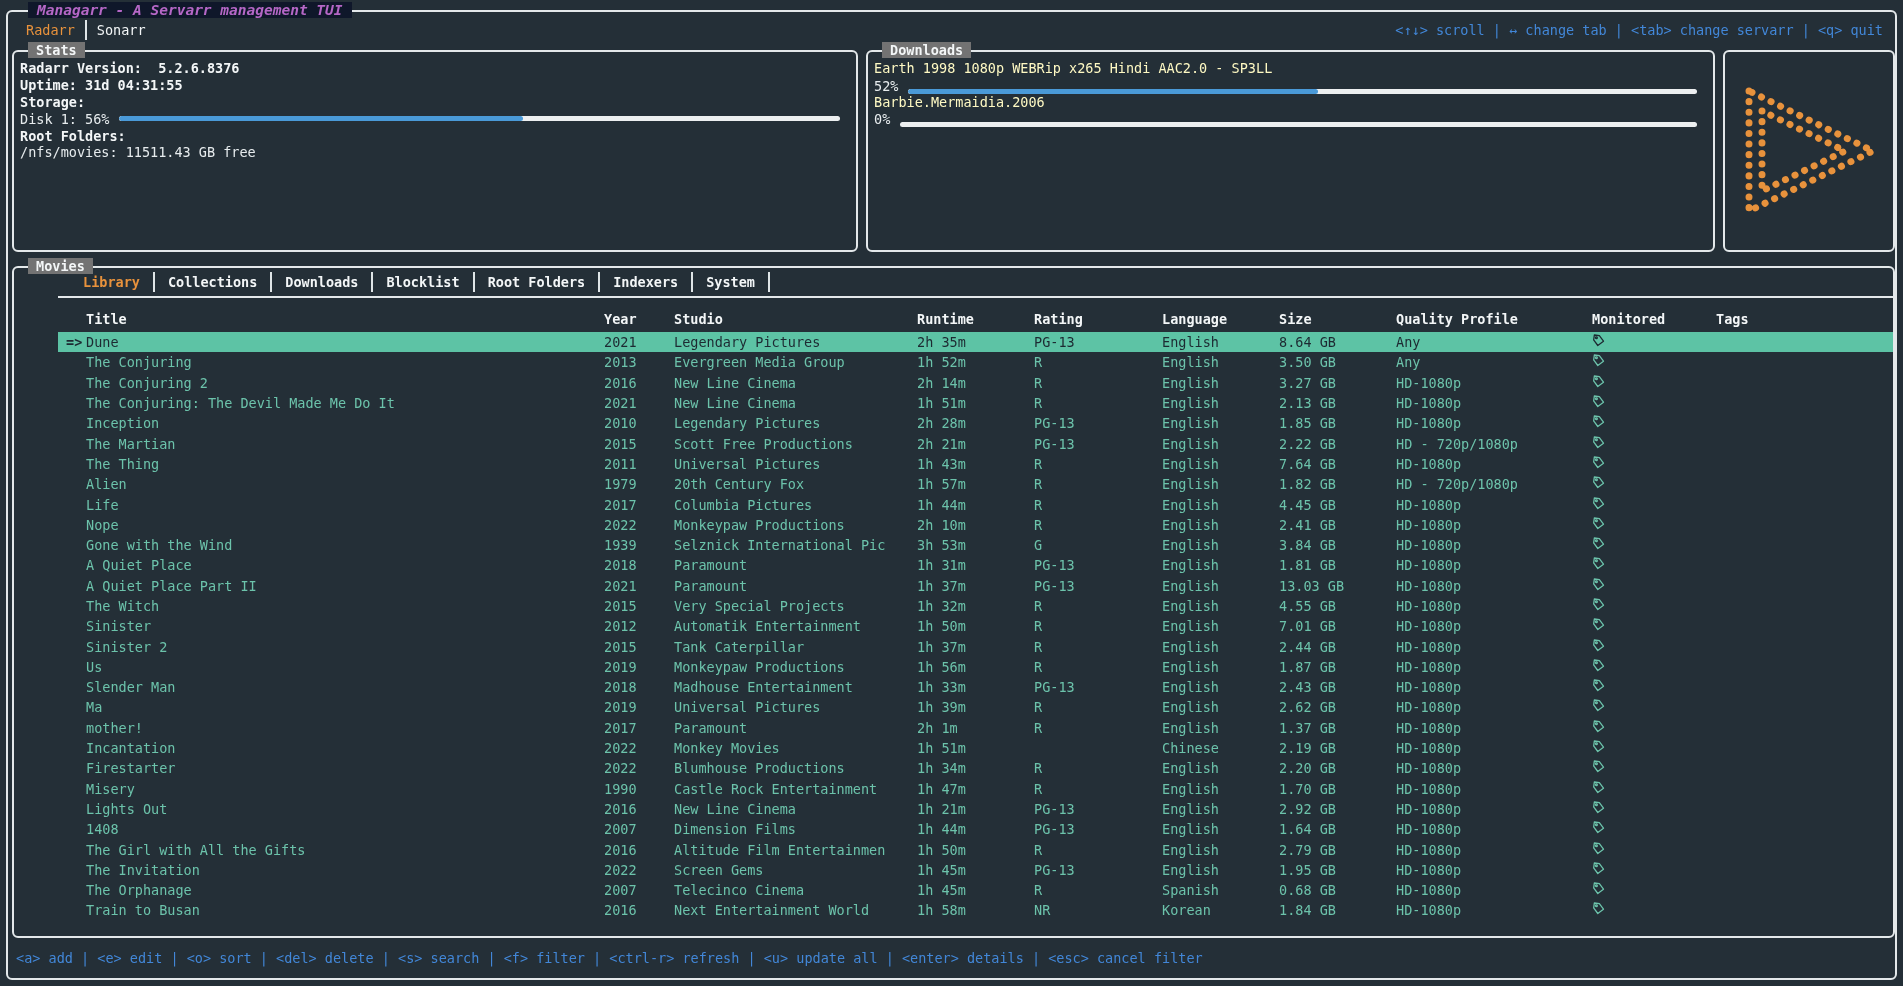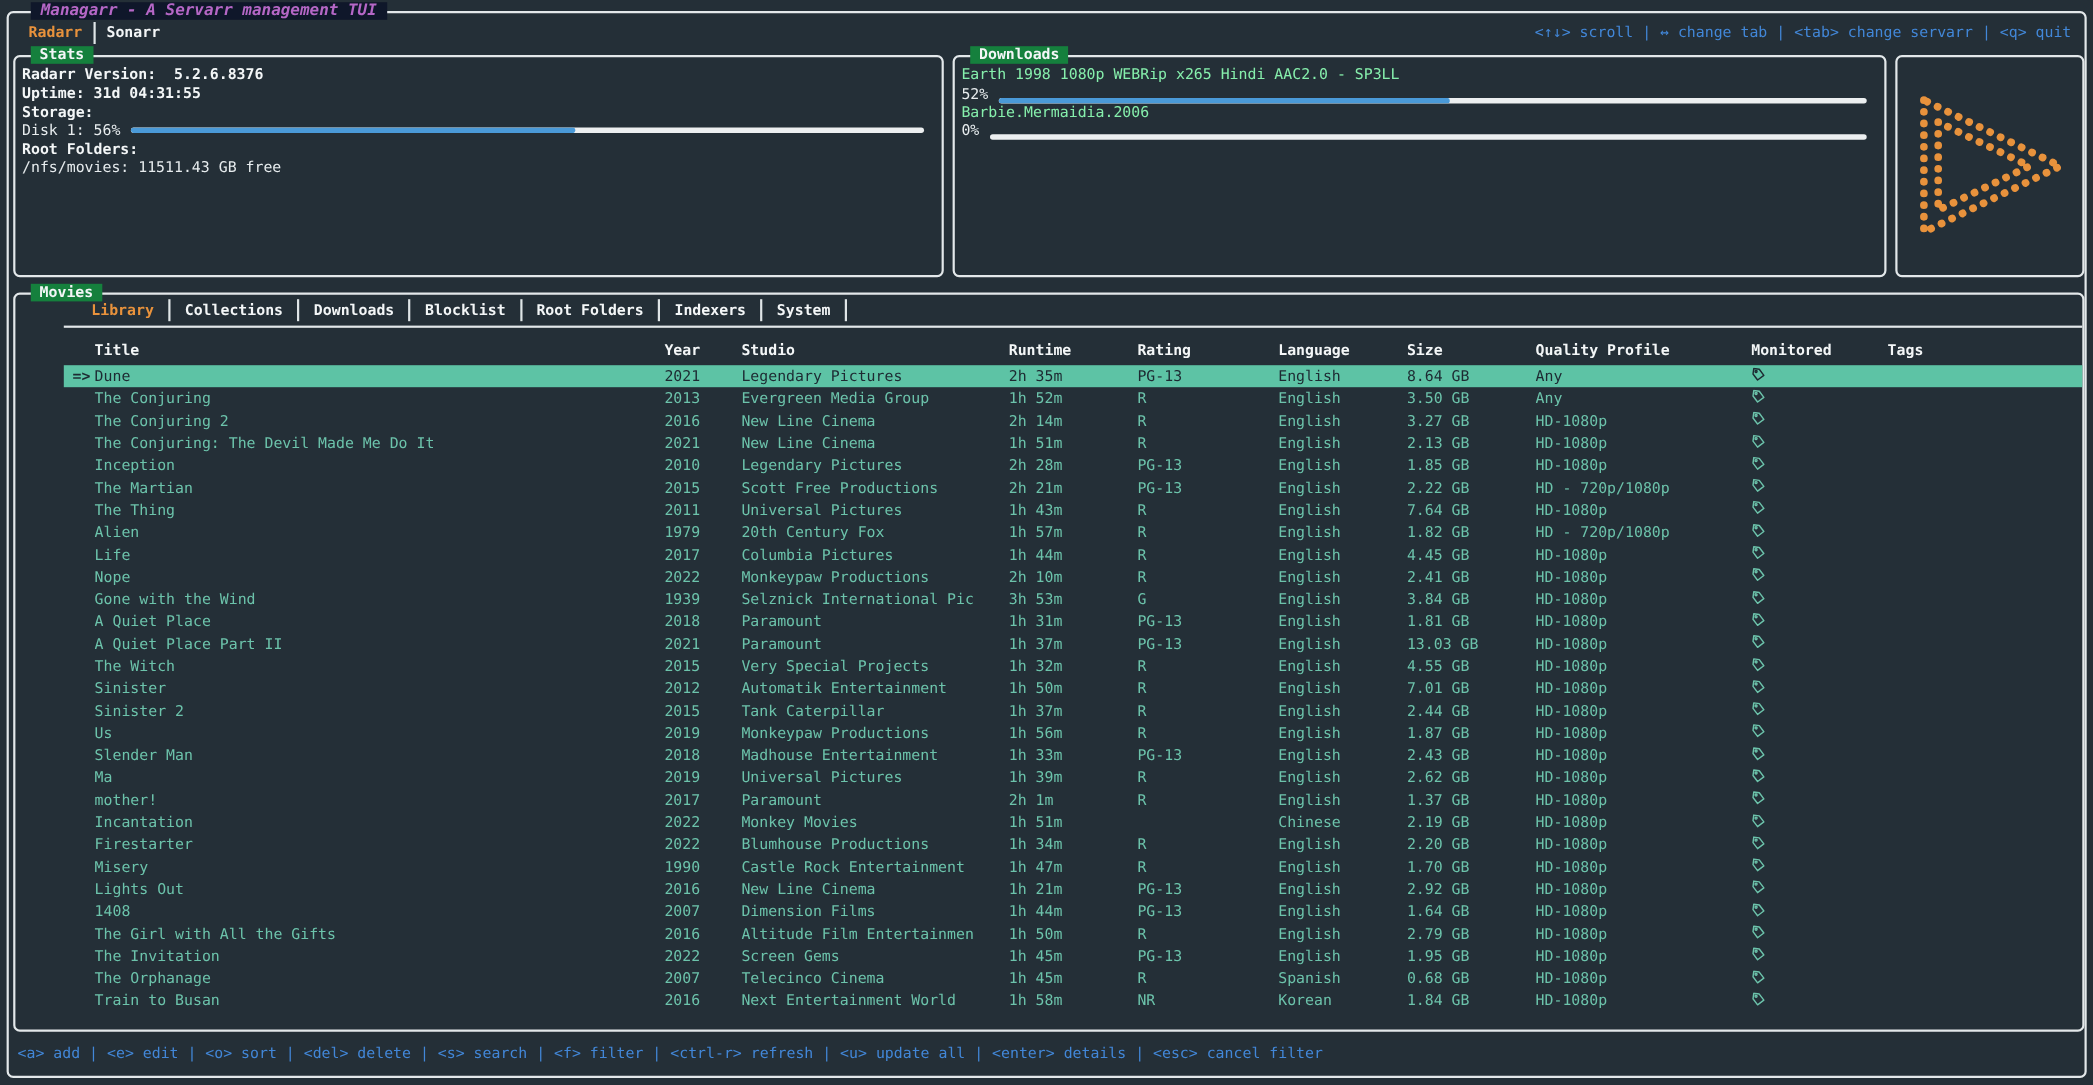--- a/index.html
+++ b/index.html
@@ -17,44 +17,44 @@
   }
   .floating-title {
     position:absolute; top:10px; left:28px; transform:translateY(-50%);
     background:#0f172a; padding:0 9px;
     color:#b567c6; font-style:italic; font-weight:bold; font-size:14.5px;
     white-space:pre;
   }
   .servarr-tabs {
     position:absolute; top:19px; left:16px; display:flex; align-items:center; height:22px;
   }
-  .servarr-tab { font-weight:bold; padding:0 10px; color:#f3f6f7; cursor:default; }
+  .servarr-tab { font-weight:normal; padding:0 10px; color:#f3f6f7; cursor:default; }
   .servarr-tab.active { color:#e8923c; }
   .vsep { width:2px; height:20px; background:#dfe5e7; }
   .top-help {
     position:absolute; top:22px; right:20px; color:#4287d8; white-space:pre;
   }
   .top-row {
     position:absolute; top:50px; left:12px; width:1883px; height:202px;
     display:flex; gap:8px;
   }
   .box { position:relative; border:2px solid #e3e8ea; border-radius:6px; }
   .box-title {
     position:absolute; top:-2px; left:14px; transform:translateY(-50%);
-    background:#15803d; padding:0 8px; font-weight:bold; color:#f3f6f7; white-space:pre;
+    background:#737373; padding:0 8px; font-weight:bold; color:#f3f6f7; white-space:pre;
   }
   .stats-box { flex:0 0 846px; }
   .downloads-box { flex:1 1 auto; }
   .logo-box { flex:0 0 172px; display:flex; align-items:center; justify-content:center; }
   .panel-body { padding:8px 12px 0 6px; }
   .tline { height:16.8px; display:flex; align-items:center; white-space:pre; }
   .b { font-weight:bold; color:#f3f6f7; }
   .bar { flex:1 1 auto; height:5px; background:#eceff0; border-radius:3px; margin-left:10px; margin-right:4px; position:relative; overflow:hidden; }
   .bar-fill { position:absolute; left:0; top:0; bottom:0; background:#4a9ad8; border-radius:3px; }
-  .dl-name { height:16.8px; display:flex; align-items:center; white-space:pre; color:#86efac; }
+  .dl-name { height:16.8px; display:flex; align-items:center; white-space:pre; color:#fef9c3; }
   .dl-pct { height:16.8px; display:flex; align-items:flex-end; white-space:pre; }
   .movies-box {
     position:absolute; top:266px; left:12px; width:1883px; height:672px;
     border:2px solid #e3e8ea; border-radius:6px;padding-left:44px;
   }
   .lib-tabs {
     display:flex; align-items:center; height:30px; padding-left:12px;
     border-bottom:2px solid #e3e8ea;
   }
   .lib-tab { font-weight:bold; color:#f3f6f7; padding:0 13px; cursor:default; }

